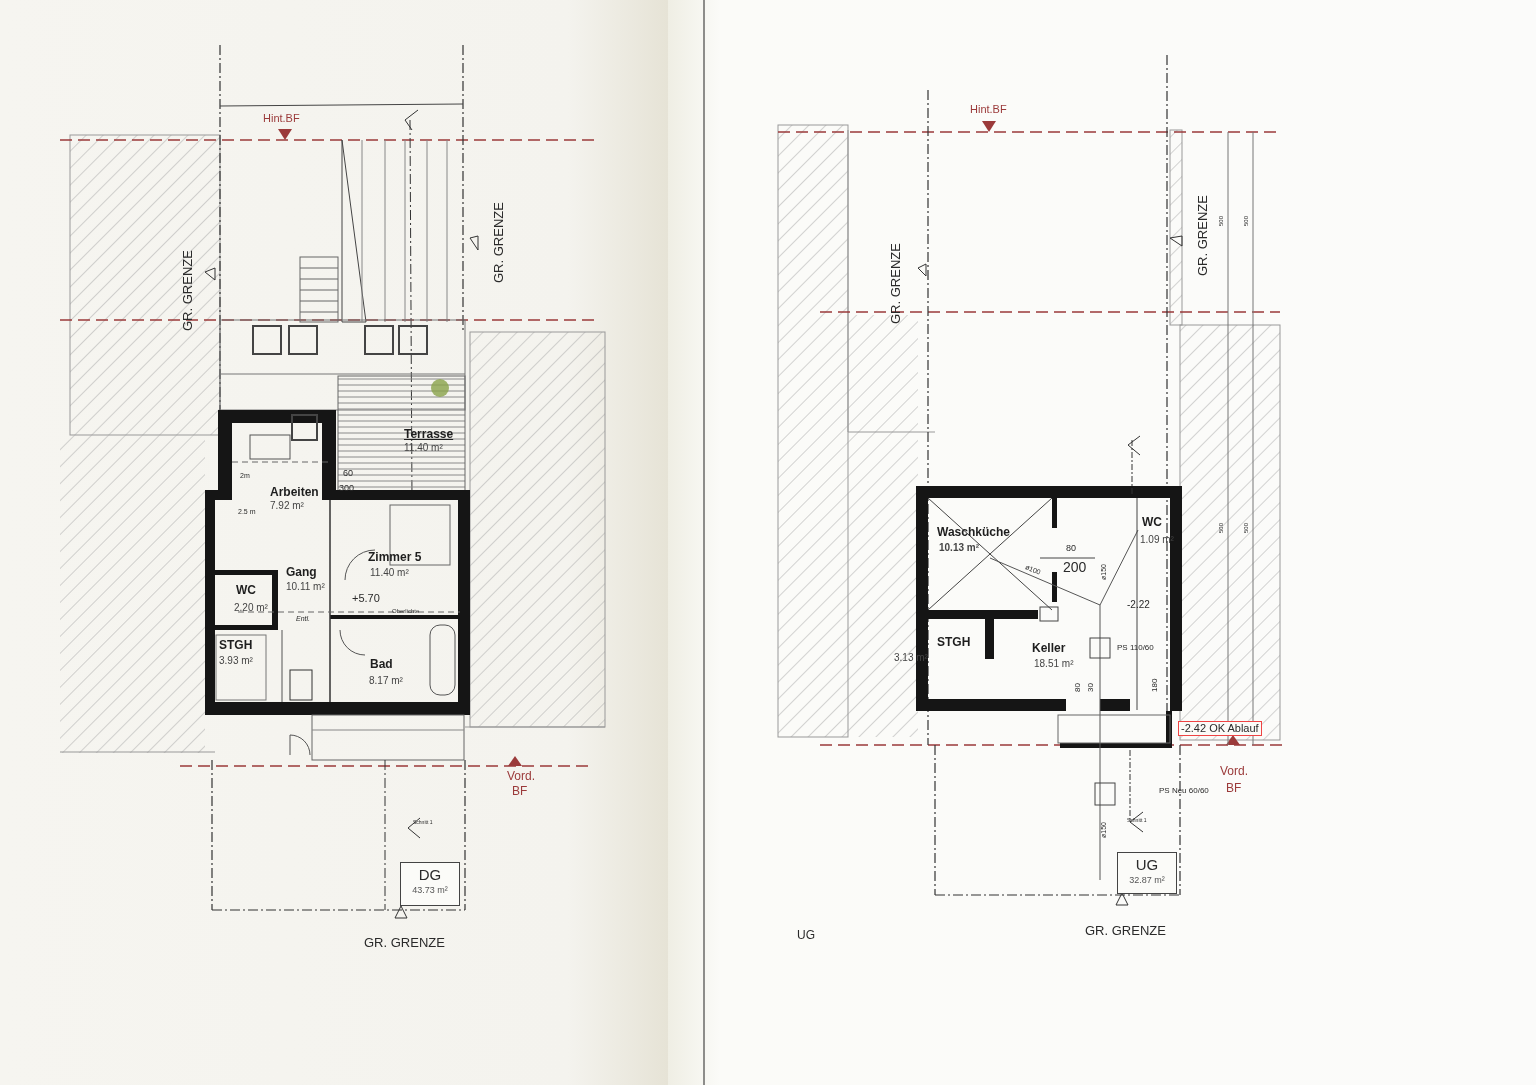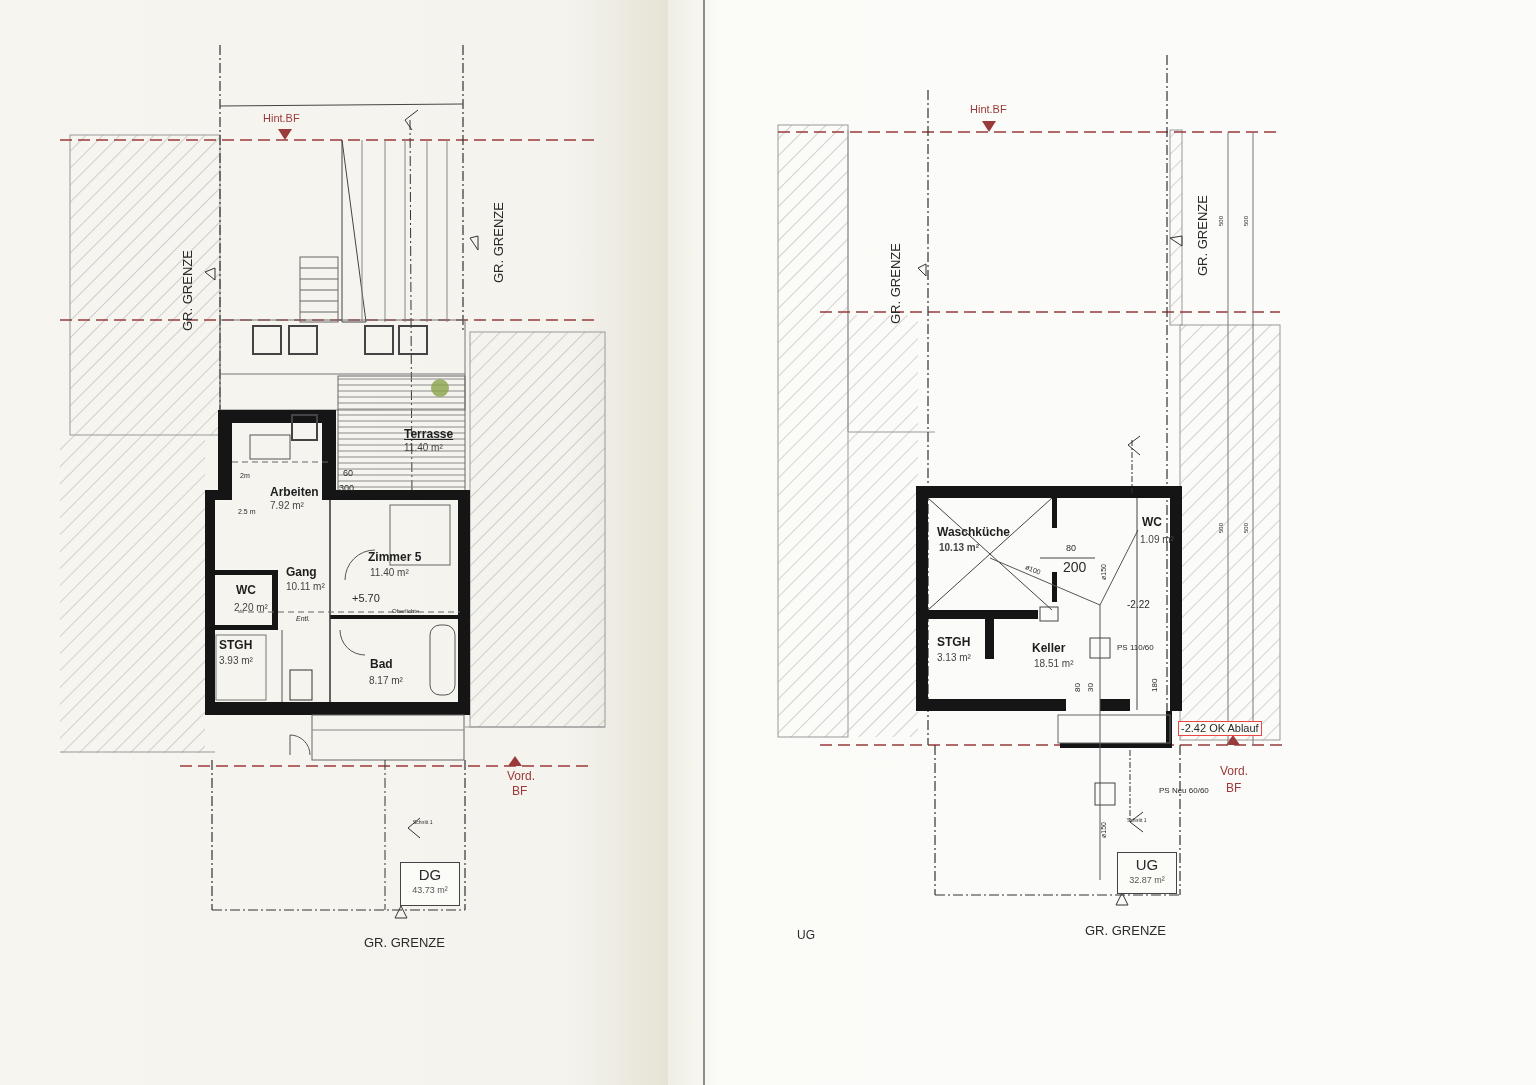--- a/index.html
+++ b/index.html
@@ -215,21 +215,21 @@
 <div class="lbl vert" style="left:1218px;top:226px;font-size:6px;">500</div>
 <div class="lbl vert" style="left:1243px;top:226px;font-size:6px;">500</div>
 <div class="lbl vert" style="left:1218px;top:533px;font-size:6px;">500</div>
 <div class="lbl vert" style="left:1243px;top:533px;font-size:6px;">500</div>
 
 <div class="lbl room" style="left:937px;top:526px;">Waschküche</div>
 <div class="lbl area" style="left:939px;top:543px;font-weight:bold;">10.13 m²</div>
 <div class="lbl room" style="left:1142px;top:516px;">WC</div>
 <div class="lbl area" style="left:1140px;top:535px;text-align:center;">1.09 m²</div>
 <div class="lbl room" style="left:937px;top:636px;">STGH</div>
-<div class="lbl area" style="left:937px;top:653px;">3.13 m²</div>
+<div class="lbl area" style="left:894px;top:653px;">3.13 m²</div>
 <div class="lbl room" style="left:1032px;top:642px;">Keller</div>
 <div class="lbl area" style="left:1034px;top:659px;">18.51 m²</div>
 
 <div class="lbl" style="left:1066px;top:544px;font-size:9px;">80</div>
 <div class="lbl" style="left:1063px;top:560px;font-size:14px;">200</div>
 <div class="lbl" style="left:1025px;top:566px;font-size:7px;transform:rotate(22deg);">ø100</div>
 <div class="lbl vert" style="left:1100px;top:580px;font-size:7px;">ø150</div>
 <div class="lbl" style="left:1127px;top:600px;font-size:10px;">-2.22</div>
 <div class="lbl" style="left:1117px;top:644px;font-size:8px;">PS 110/60</div>
 <div class="lbl" style="left:1118px;top:787px;font-size:8px;padding-left:41px;">PS Neu 60/60</div>

